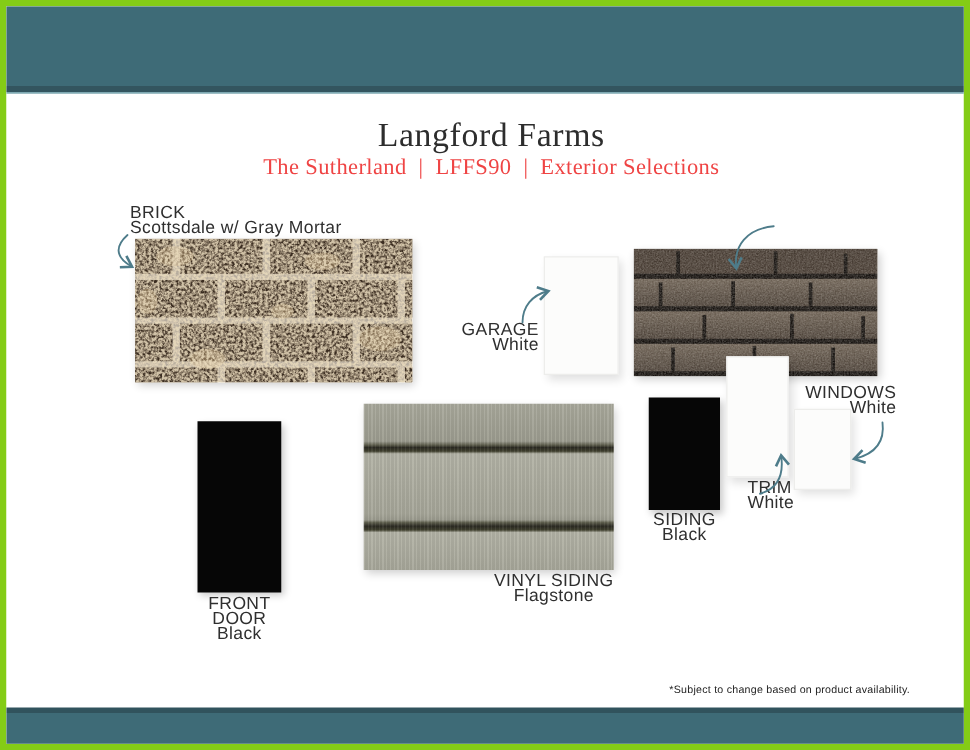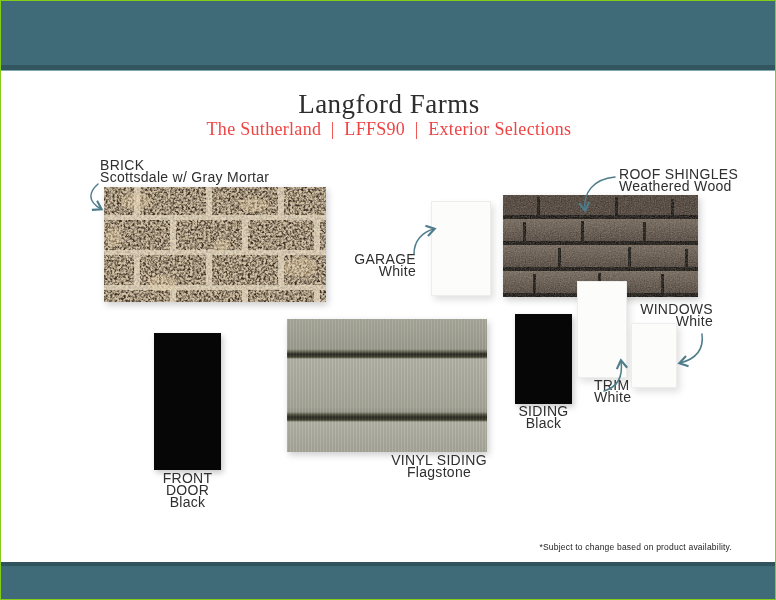--- a/index.html
+++ b/index.html
@@ -1,19 +1,19 @@
 <!DOCTYPE html>
 <html><head>
 <meta charset="utf-8">
 <style>
   html,body{margin:0;padding:0;background:#ffffff;}
   #canvas{
     position:relative;width:776px;height:600px;background:#ffffff;
     overflow:hidden;font-family:"Liberation Sans",sans-serif;
-    border:1px solid #84cc16;box-sizing:border-box;
+    border:5px solid #84cc16;box-sizing:border-box;
   }
   .banner{position:absolute;left:0;width:776px;}
   .banner.top{top:0;height:70px;background:linear-gradient(to bottom,#3e6b77 0px,#3e6b77 64px,#33555f 64px,#33555f 69px,#7ea9b2 69px,#7ea9b2 70px);}
   .banner.bottom{top:561px;height:39px;background:linear-gradient(to bottom,#31535d 0px,#31535d 4px,#3e6b77 4px,#3e6b77 100%);}
   .title{
     position:absolute;left:0;top:88px;width:776px;text-align:center;
     font-family:"Liberation Serif",serif;font-size:27px;color:#2d2d2d;letter-spacing:.5px;
   }
   .subtitle{
     position:absolute;left:0;top:118px;width:776px;text-align:center;
@@ -86,30 +86,26 @@
           <ellipse cx="150" cy="18" rx="14" ry="7"></ellipse>
         <ellipse cx="196" cy="80" rx="17" ry="10"></ellipse>
           <ellipse cx="58" cy="96" rx="14" ry="8"></ellipse>
         <ellipse cx="118" cy="58" rx="9" ry="6"></ellipse>
           <ellipse cx="10" cy="50" rx="8" ry="10"></ellipse>
       </g>
       <rect width="222" height="115" filter="url(#tanSpeckle)" opacity="0.85"></rect>
     </svg>
   </div>
 
-  <div class="lbl ta-r" style="left:345px;top:252px;width:70px;">
+  <div class="lbl ta-r" style="left:356px;top:252px;width:70px;">
     <div class="l1">GARAGE</div>
     <div class="l2">White</div>
   </div>
   <div class="swatch white" style="left:430px;top:200px;width:60px;height:95px;"></div>
 
-  <div class="lbl" style="left:618px;top:167px;">
-    <div class="l1">ROOF SHINGLES</div>
-    <div class="l2">Weathered Wood</div>
-  </div>
   <div class="photo" style="left:502px;top:194px;width:195px;height:102px;">
     <svg viewBox="0 0 195 102" preserveAspectRatio="none">
       <defs>
         <linearGradient id="courseG" x1="0" y1="0" x2="0" y2="1">
           <stop offset="0" stop-color="#6e6255"></stop>
             <stop offset="1" stop-color="#4b4138"></stop>
         </linearGradient>
         <filter id="grayGrain" x="0%" y="0%" width="100%" height="100%">
           <feTurbulence type="fractalNoise" baseFrequency="0.8" numOctaves="2" seed="3"></feTurbulence>
           <feColorMatrix type="matrix" values="0 0 0 0 0.80  0 0 0 0 0.76  0 0 0 0 0.70  0.9 0.9 0 0 -0.55"></feColorMatrix>

